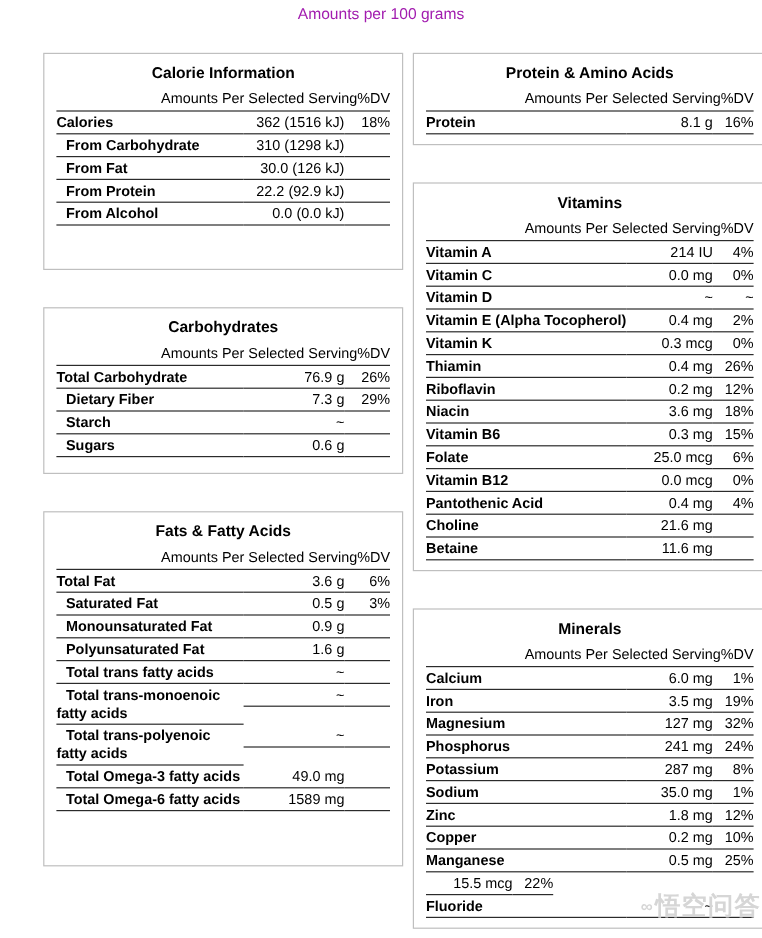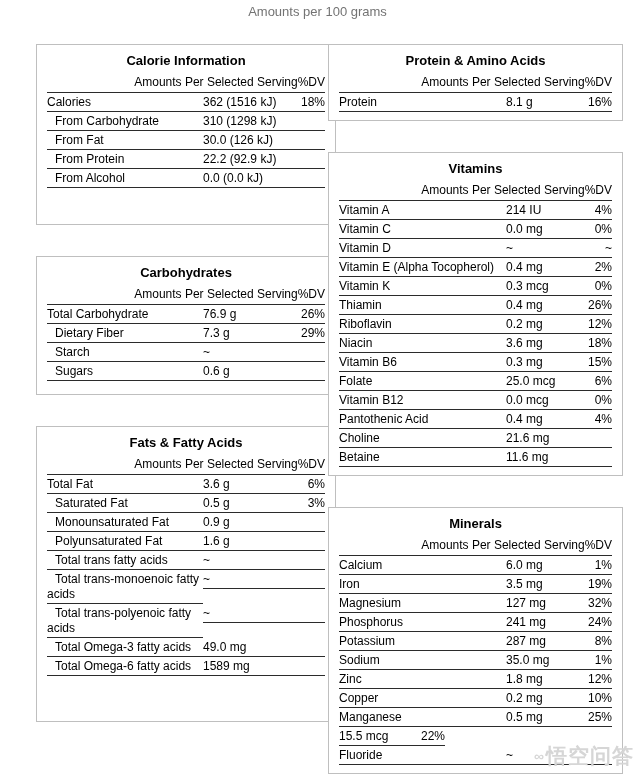--- a/index.html
+++ b/index.html
@@ -6,25 +6,25 @@
   html, body { margin: 0; padding: 0; background: #ffffff; }
   body {
     width: 635px; height: 782px;
     font-family: "Liberation Sans", sans-serif;
     color: #000000;
     -webkit-font-smoothing: antialiased;
   }
   .page { position: relative; width: 635px; height: 782px; overflow: hidden; background: #fff; }
   .page-title {
     text-align: center; font-size: 13px; line-height: 16px;
-    padding-top: 4px; height: 20px; color: #737373;
+    padding-top: 4px; height: 20px; color: #a21caf;
   }
   .columns { display: flex; margin-top: 24px; padding-left: 8px; align-items: flex-start; }
   .col { display: block; }
-  .col.left  { width: 300px; margin-right: 20px; padding-left: 28px; }
+  .col.left  { width: 300px; margin-right: 36px; padding-left: 28px; }
   .col.right { width: 237px; }
   .panel {
     border: 1px solid #bfbfbf;
     background: #fff;
     padding: 0 10px 8px 10px;
     margin-bottom: 31px;
   }
   .col.left  .panel { width: 300px; }
   .col.right .panel { width: 295px; }
   .panel:last-child { margin-bottom: 0; }
@@ -45,23 +45,23 @@
     border-bottom: 1px solid #2b2b2b;
   }
   .row {
     display: flex; align-items: flex-start;
     font-size: 12px; line-height: 15px;
   }
   .cell {
     border-bottom: 1px solid #2b2b2b;
     padding: 2px 0 1px 0;
   }
-  .cell.label { flex: 1 1 auto; min-width: 0; }
+  .cell.label { flex: 1 1 auto; min-width: 0; font-weight: bold; }
   .cell.label.indent { text-indent: 8px; }
-  .cell.amount { text-align: left; white-space: nowrap; }
+  .cell.amount { text-align: right; white-space: nowrap; }
   .cell.dv { text-align: right; white-space: nowrap; }
   .col.left  .cell.amount { flex: 0 0 84px; }
   .col.left  .cell.dv     { flex: 0 0 38px; }
   .col.right .cell.amount { flex: 0 0 72px; }
   .col.right .cell.dv     { flex: 0 0 34px; }
 
   .watermark {
     position: absolute; top: 743px; right: 1px;
     font-size: 21px; line-height: 25px; font-weight: bold;
     color: #d6d6d6; letter-spacing: 1px; white-space: nowrap;

